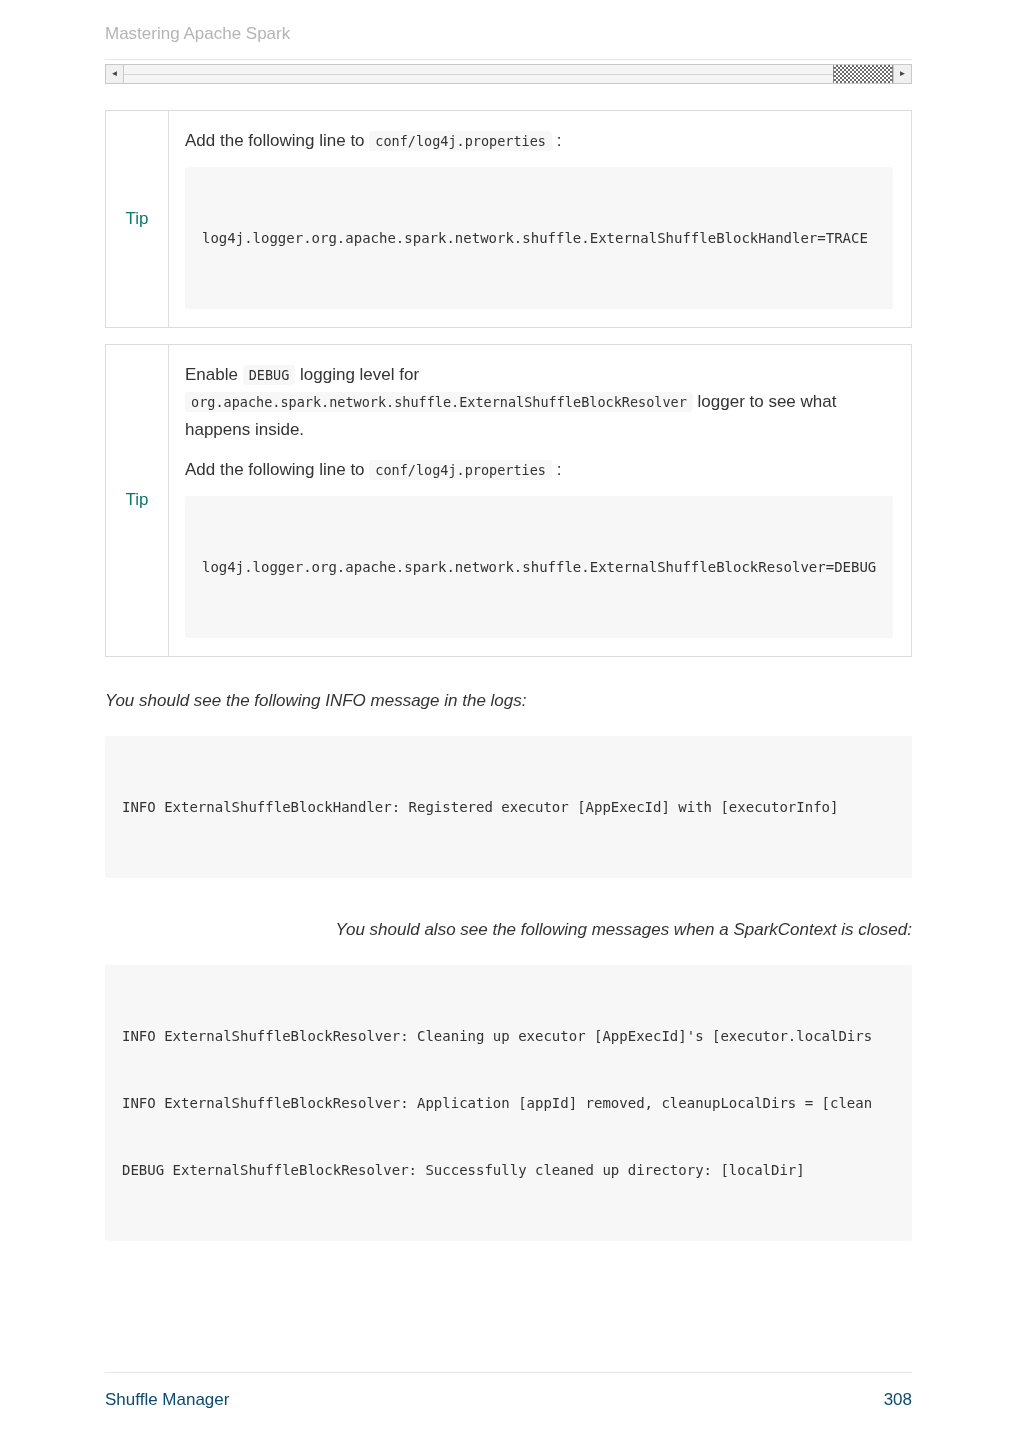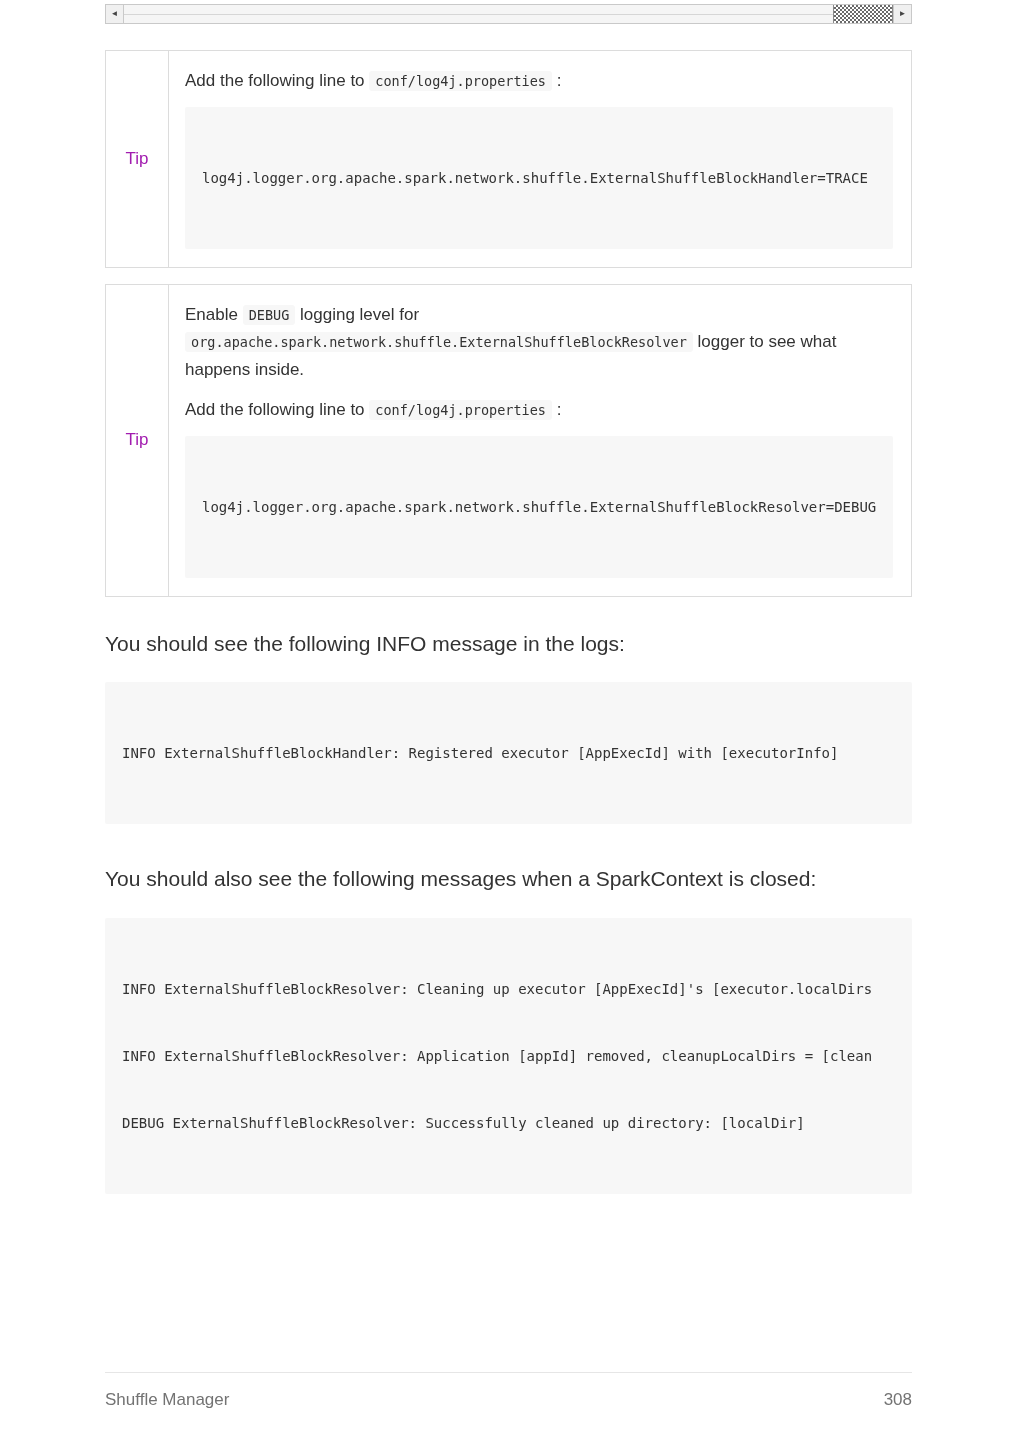--- a/index.html
+++ b/index.html
@@ -14,21 +14,21 @@
   
   .doc-header {
     padding:24px 0 15px 0;
     border-bottom:1px solid #e6e6e6;
     color:#b5b5b5; font-size:17px;
   }
   .doc-footer {
     position:absolute; left:105px; right:107px; bottom:30px;
     border-top:1px solid #e6e6e6; padding-top:17px;
     display:flex; justify-content:space-between;
-    color:#737373; font-size:17px;
+    color:#0c4a6e; font-size:17px;
   }
 
   
   .codeblock {
     background:#f7f7f7; border-radius:2px;
     padding:15px 17px;
     font-family:"DejaVu Sans Mono", monospace;
     font-size:14px; line-height:1.6; color:#333;
     white-space:pre; overflow:hidden;
   }
@@ -75,35 +75,38 @@
   .thumb-1 { width:60px; }
 
   
   .tipbox {
     display:flex; border:1px solid #dcdcdc; margin-top:26px;
     background:#fff;
   }
   .tip-label-cell {
     flex:0 0 63px; border-right:1px solid #dcdcdc;
     display:flex; align-items:center; justify-content:center;
-    font-size:17px; color:#a21caf;
+    font-size:17px; color:#0f766e;
   }
   .tip-content { flex:1; padding:16px 18px 18px 16px; font-size:17px; line-height:1.6; }
   .tip-para { margin:0 0 13px 0; }
   .tip-content .codeblock { margin-top:3px; }
 
   
-  .para { margin-top:30px; font-size:21px; line-height:1.6; }
+  .para { margin-top:30px; font-size:17px; line-height:1.6;font-style:italic; }
   .mt-code { margin-top:22px; }
 </style>
 </head>
 <body>
 
 <div class="page">
 
+  <div class="doc-header">
+    <span>Mastering Apache Spark</span>
+  </div>
 
 
   <div class="hscroll">
     <div class="sb-arrow left">
         <span>◄</span>
       </div>
     <div class="sb-track">
       <div class="sb-thumb thumb-1"></div>
     </div>
     <div class="sb-arrow right">
@@ -149,21 +152,21 @@
       </div>
     </div>
   </div>
 
   <p class="para">You should see the following INFO message in the logs:</p>
 
   <div class="codeblock mt-code">
     <span class="code-line">INFO ExternalShuffleBlockHandler: Registered executor [AppExecId] with [executorInfo]</span>
   </div>
 
-  <p class="para" style="margin-top:38px;">You should also see the following messages when a SparkContext is closed:</p>
+  <p class="para" style="margin-top:38px;text-align:right;">You should also see the following messages when a SparkContext is closed:</p>
 
   <div class="codeblock mt-code">
     <span class="code-line">INFO ExternalShuffleBlockResolver: Cleaning up executor [AppExecId]'s [executor.localDirs</span>
     <span class="code-line">INFO ExternalShuffleBlockResolver: Application [appId] removed, cleanupLocalDirs = [clean</span>
     <span class="code-line">DEBUG ExternalShuffleBlockResolver: Successfully cleaned up directory: [localDir]</span>
   </div>
 
 </div>
 
 <div class="doc-footer">

